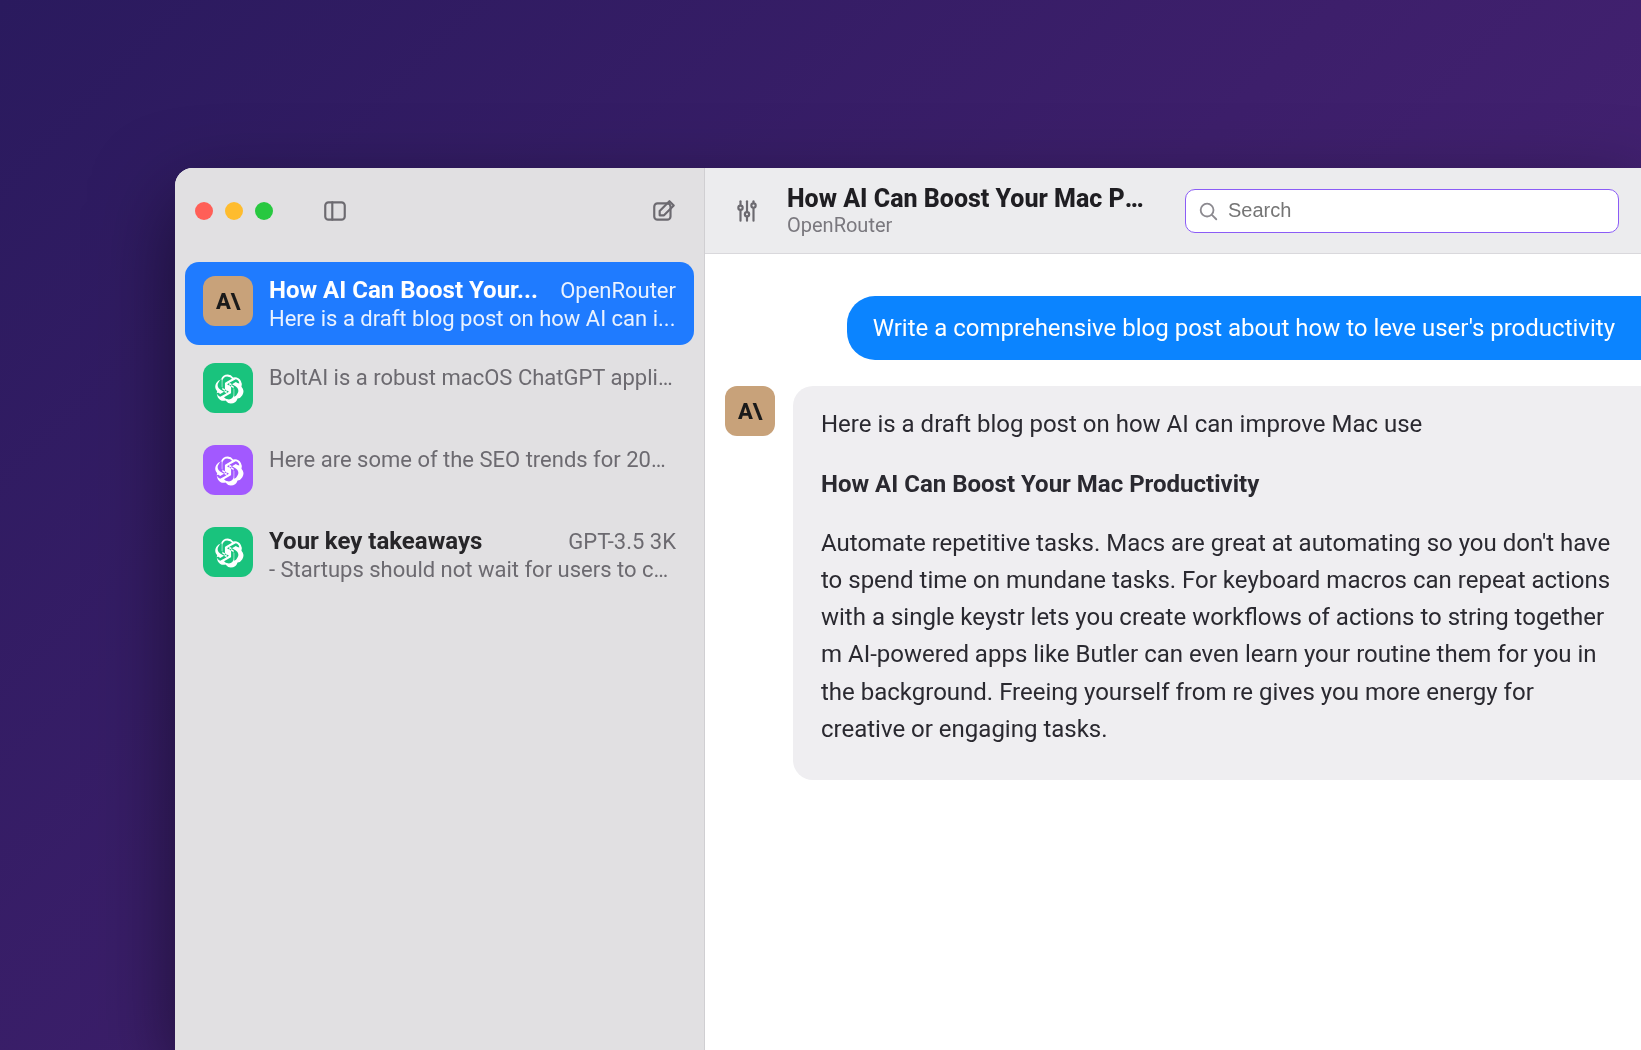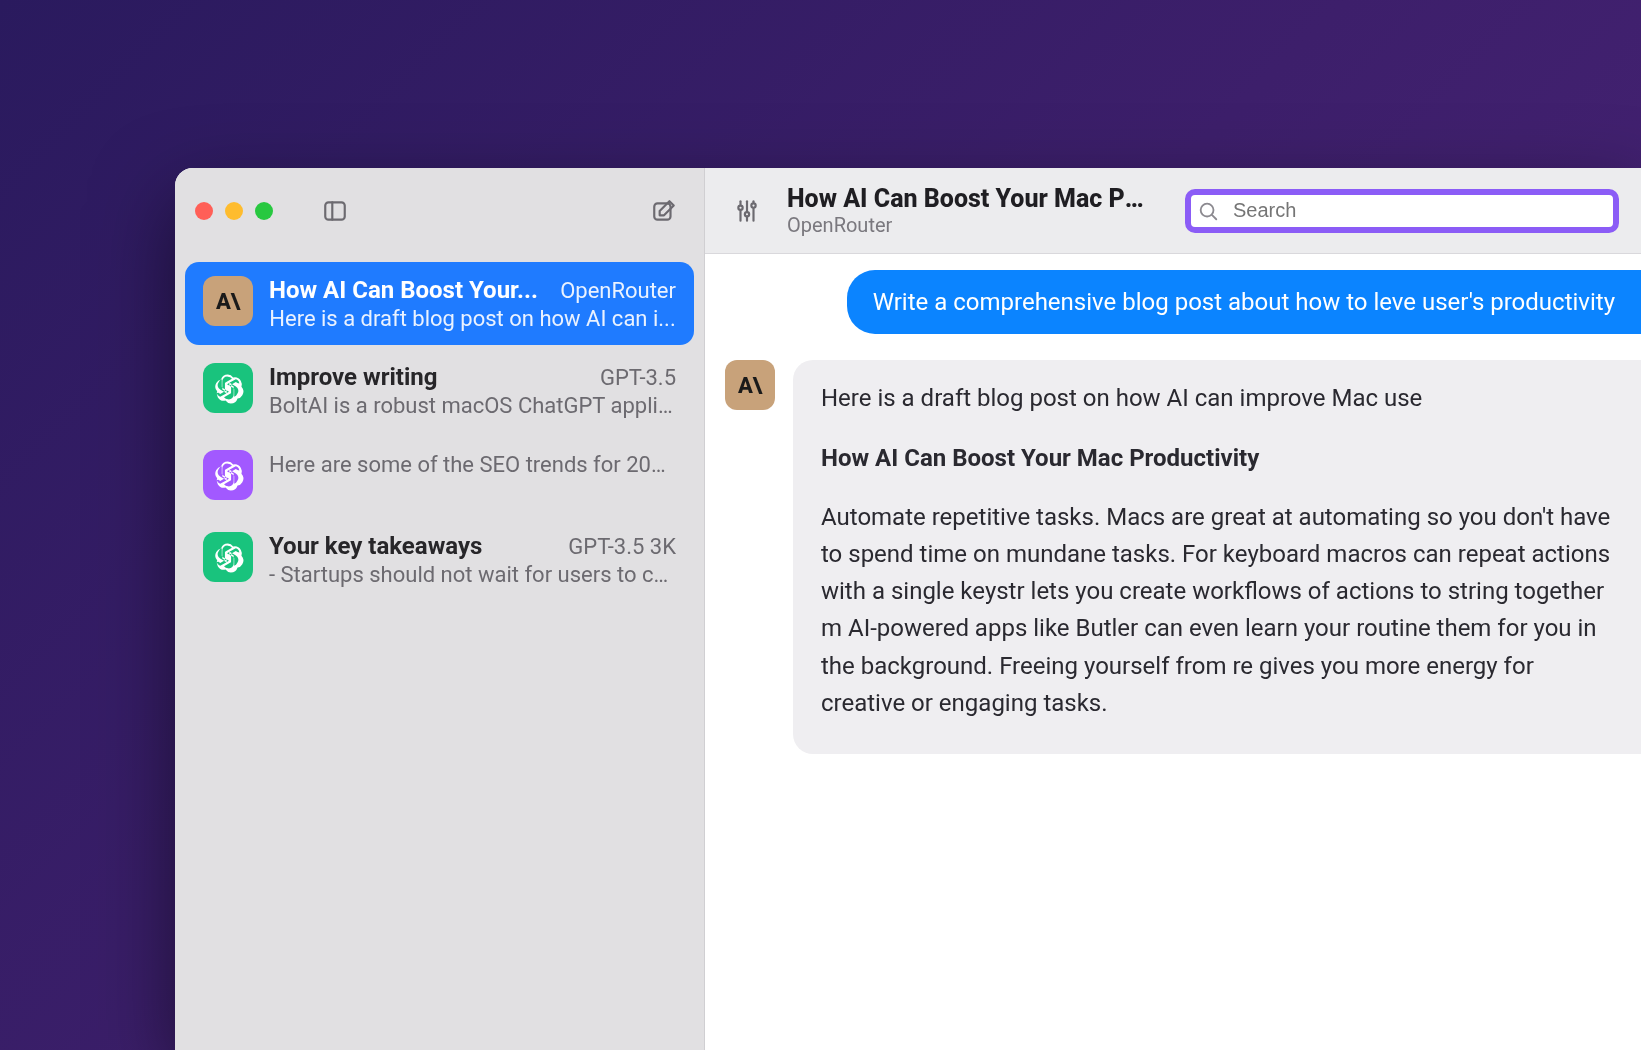--- a/index.html
+++ b/index.html
@@ -91,21 +91,21 @@
     display:flex; align-items:center; justify-content:center;
     font-weight: 800;
     font-size: 22px;
     color:#1a1a1a;
   }
   .icon-anthropic { background: #c8a27a; }
   .icon-openai-green { background: #19c37d; }
   .icon-openai-purple { background: #a259ff; }
   .icon-openai-green svg, .icon-openai-purple svg { width:34px; height:34px; }
 
-  .conv-text { flex:1; min-width:0;text-align:center; }
+  .conv-text { flex:1; min-width:0; }
   .conv-row1 {
     display: flex; justify-content: space-between; align-items: baseline;
     gap: 12px;
   }
   .conv-title {
     font-weight: 700;
     font-size: 24px;
     white-space: nowrap; overflow: hidden; text-overflow: ellipsis;
     color: #272629;
   }
@@ -157,39 +157,39 @@
   }
 
   .search-wrap {
     margin-left: 18px;
     flex: 1;
   }
   .search-input {
     width: 100%;
     height: 44px;
     border-radius: 10px;
-    border: 6px solid #8b5cf6;
+    border: 1px solid #8b5cf6;
     background: #fff;
     padding: 0 14px 0 42px;
     font-size: 20px;
     color: #333;
     outline: none;
   }
   .search-box {
     position: relative;
   }
   .search-box svg {
     position: absolute; left: 12px; top: 50%; transform: translateY(-50%);
     width: 22px; height: 22px; color: #8c8a90;
   }
 
   .chat-body {
     flex: 1;
     overflow: hidden;
-    padding: 16px 0 0 0;
+    padding: 42px 0 0 0;
     background: #fff;
   }
 
   .user-bubble {
     margin-left: 130px;
     margin-right: 0;
     background: #0b84ff;
     color: #fff;
     font-size: 24px;
     line-height: 1.35;
@@ -271,24 +271,20 @@
       </div>
 
       <div class="conv-item">
         <div class="icon-box icon-openai-green">
           <svg viewBox="0 0 24 24" fill="currentColor">
               <path d="M22 12a5 5 0 0 0-3.3-4.7 5 5 0 0 0-6.4-5 5 5 0 0 0-6.4 5A5 5 0 0 0 2 12a5 5 0 0 0 3.3 4.7 5 5 0 0 0 6.4 5 5 5 0 0 0 6.4-5A5 5 0 0 0 22 12zm-10 6.5a3.5 3.5 0 1 1 0-7 3.5 3.5 0 0 1 0 7z" opacity=".0"></path>
               <path d="M21.5 11.1a5 5 0 0 0-.43-4.1 5.06 5.06 0 0 0-5.45-2.42A5 5 0 0 0 11.9 2.5a5.06 5.06 0 0 0-4.83 3.5 5 5 0 0 0-3.35 2.43 5.06 5.06 0 0 0 .62 5.93 5 5 0 0 0 .43 4.1 5.06 5.06 0 0 0 5.45 2.42 5 5 0 0 0 3.72 2.08 5.06 5.06 0 0 0 4.83-3.5 5 5 0 0 0 3.35-2.43 5.06 5.06 0 0 0-.62-5.93zM12 4a3.5 3.5 0 0 1 2.8 1.4l-4.6 2.65a.75.75 0 0 0-.37.65v5.46l-1.83-1.06V8A3.5 3.5 0 0 1 12 4zm-6.5 3.76A3.5 3.5 0 0 1 7.6 5.9v5.3a.75.75 0 0 0 .37.65l4.73 2.73-1.83 1.06-4.4-2.54a3.5 3.5 0 0 1-.97-5.34zm.97 8.48l4.6-2.65v2.12L6.5 18.1A3.5 3.5 0 0 1 4 15.24a3.5 3.5 0 0 1 2.47 1zm5.53 3.76a3.5 3.5 0 0 1-2.8-1.4l4.6-2.65a.75.75 0 0 0 .37-.65V9.84l1.83 1.06V16A3.5 3.5 0 0 1 12 20zm6.5-3.76a3.5 3.5 0 0 1-2.1 1.86v-5.3a.75.75 0 0 0-.37-.65l-4.73-2.73 1.83-1.06 4.4 2.54a3.5 3.5 0 0 1 .97 5.34zm-.97-8.48l-4.6 2.65V8.3L17.5 5.9A3.5 3.5 0 0 1 20 8.76a3.5 3.5 0 0 1-2.47-1z"></path>
             </svg>
         </div>
         <div class="conv-text">
-          <div class="conv-row1">
-            <div class="conv-title">Improve writing</div>
-            <div class="conv-model">GPT-3.5</div>
-          </div>
           <div class="conv-preview">BoltAI is a robust macOS ChatGPT applic...</div>
         </div>
       </div>
 
       <div class="conv-item">
         <div class="icon-box icon-openai-purple">
           <svg viewBox="0 0 24 24" fill="currentColor">
               <path d="M21.5 11.1a5 5 0 0 0-.43-4.1 5.06 5.06 0 0 0-5.45-2.42A5 5 0 0 0 11.9 2.5a5.06 5.06 0 0 0-4.83 3.5 5 5 0 0 0-3.35 2.43 5.06 5.06 0 0 0 .62 5.93 5 5 0 0 0 .43 4.1 5.06 5.06 0 0 0 5.45 2.42 5 5 0 0 0 3.72 2.08 5.06 5.06 0 0 0 4.83-3.5 5 5 0 0 0 3.35-2.43 5.06 5.06 0 0 0-.62-5.93zM12 4a3.5 3.5 0 0 1 2.8 1.4l-4.6 2.65a.75.75 0 0 0-.37.65v5.46l-1.83-1.06V8A3.5 3.5 0 0 1 12 4zm-6.5 3.76A3.5 3.5 0 0 1 7.6 5.9v5.3a.75.75 0 0 0 .37.65l4.73 2.73-1.83 1.06-4.4-2.54a3.5 3.5 0 0 1-.97-5.34zm.97 8.48l4.6-2.65v2.12L6.5 18.1A3.5 3.5 0 0 1 4 15.24a3.5 3.5 0 0 1 2.47 1zm5.53 3.76a3.5 3.5 0 0 1-2.8-1.4l4.6-2.65a.75.75 0 0 0 .37-.65V9.84l1.83 1.06V16A3.5 3.5 0 0 1 12 20zm6.5-3.76a3.5 3.5 0 0 1-2.1 1.86v-5.3a.75.75 0 0 0-.37-.65l-4.73-2.73 1.83-1.06 4.4 2.54a3.5 3.5 0 0 1 .97 5.34zm-.97-8.48l-4.6 2.65V8.3L17.5 5.9A3.5 3.5 0 0 1 20 8.76a3.5 3.5 0 0 1-2.47-1z"></path>
             </svg>
         </div>

